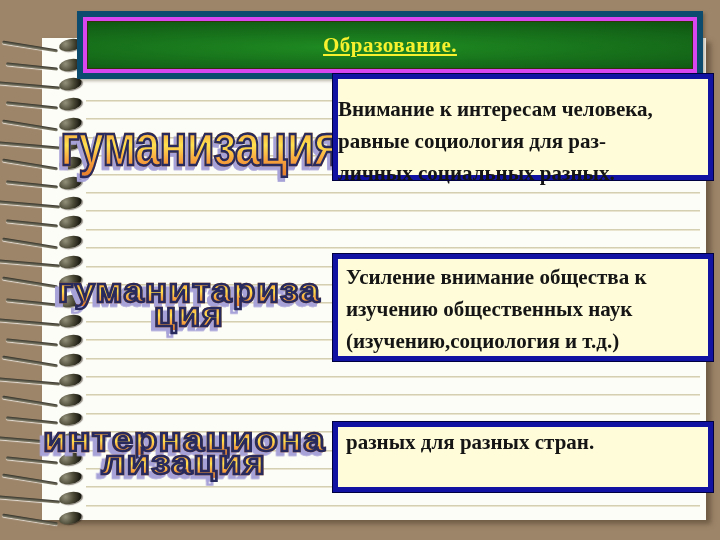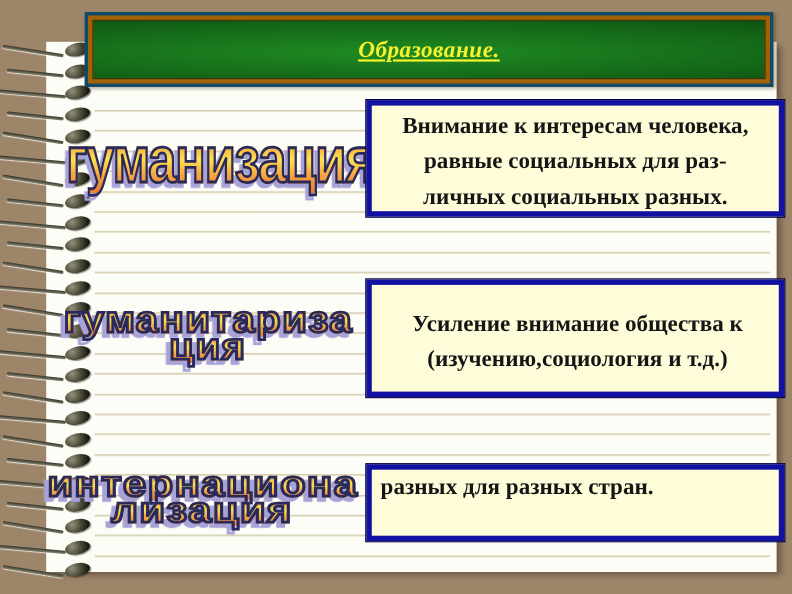--- a/index.html
+++ b/index.html
@@ -22,22 +22,22 @@
              background:linear-gradient(180deg,#35332a,#85836f);
              box-shadow:0 1px 1px rgba(255,255,255,.75);transform:rotate(6deg);}
   .pin:nth-child(odd) .wire{transform:rotate(9deg);width:56px;left:-2px;}
   .pin:nth-child(3n) .wire{width:62px;left:-6px;transform:rotate(5deg);}
   .pin .head{position:absolute;right:4px;top:1px;width:23px;height:12px;border-radius:50%;
              background:radial-gradient(circle at 30% 32%,#93907a 0%,#4b4a37 45%,#191810 82%);
              transform:rotate(-12deg);box-shadow:1px 1px 1px rgba(40,30,20,.5);}
 
   
   .title-bar{position:absolute;left:77px;top:11px;width:626px;height:68px;z-index:4;
-             background:#a16207;border:3px solid #0c4a6e;box-sizing:border-box;
-             padding:4px;box-shadow:2px 2px 3px rgba(60,45,25,.35);font-style:italic;}
+             background:#d946ef;border:6px solid #0c4a6e;box-sizing:border-box;
+             padding:4px;box-shadow:2px 2px 3px rgba(60,45,25,.35);}
   .title-green{width:100%;height:100%;box-sizing:border-box;border:1px solid #33340a;
                background:radial-gradient(ellipse 120% 95% at 45% 55%,#1f8c22 0%,#136317 55%,#063c0a 100%);
                display:flex;align-items:center;justify-content:center;}
   .title-text{font-family:"Liberation Serif",serif;font-weight:bold;font-size:21px;
               color:#f8f12e;text-decoration:underline;letter-spacing:.5px;}
 
   
   .term{position:absolute;z-index:4;display:flex;flex-direction:column;
         align-items:center;justify-content:center;}
   .wa{font-family:"Liberation Sans",sans-serif;font-weight:bold;text-align:center;
@@ -52,22 +52,22 @@
   .term2{left:58px;top:274px;width:262px;height:58px;}
   .term2 .wa{font-size:27px;letter-spacing:1px;line-height:24px;transform:scale(1.35,1.25);}
   .term3{left:38px;top:434px;width:292px;height:36px;}
   .term3 .wa{font-size:26px;letter-spacing:1px;line-height:23px;transform:scale(1.45,1.25);}
 
   
   .defbox{position:absolute;left:333px;width:380px;z-index:5;box-sizing:border-box;
           background:#fffcd9;border:5px solid #1212a2;outline:1px solid #000040;
           font-family:"Liberation Serif",serif;font-weight:bold;font-size:21px;color:#151515;}
   .defbox .dline{line-height:32px;}
-  .box1{top:91px;height:106px;text-align:center;padding-top:2px;}
-  .box2{top:254px;height:107px;text-align:center;padding:19px 4px 0 8px;}
+  .box1{top:74px;height:106px;padding-top:14px;}
+  .box2{top:254px;height:107px;text-align:left;padding:2px 4px 0 8px;}
   .box3{top:422px;height:70px;text-align:left;padding:0 4px 0 8px;}
   .box3 .dline{line-height:30px;}
 </style>
 </head>
 <body>
 
 <div class="stage">
 
   <div class="page"></div>
 
@@ -215,26 +215,27 @@
     <div class="wa">ция</div>
   </div>
 
   <div class="term term3">
     <div class="wa">интернациона</div>
     <div class="wa">лизация</div>
   </div>
 
   <div class="defbox box1">
     <div class="dline">Внимание к интересам человека,</div>
-    <div class="dline">равные социальных для  раз-</div>
+    <div class="dline">равные социология для  раз-</div>
     <div class="dline">личных социальных разных.</div>
   </div>
 
   <div class="defbox box2">
     <div class="dline">Усиление внимание общества к</div>
+    <div class="dline">изучению общественных наук</div>
     <div class="dline">(изучению,социология и т.д.)</div>
   </div>
 
   <div class="defbox box3">
     <div class="dline">разных для разных стран.</div>
   </div>
 
 </div>
 
 </body></html>

